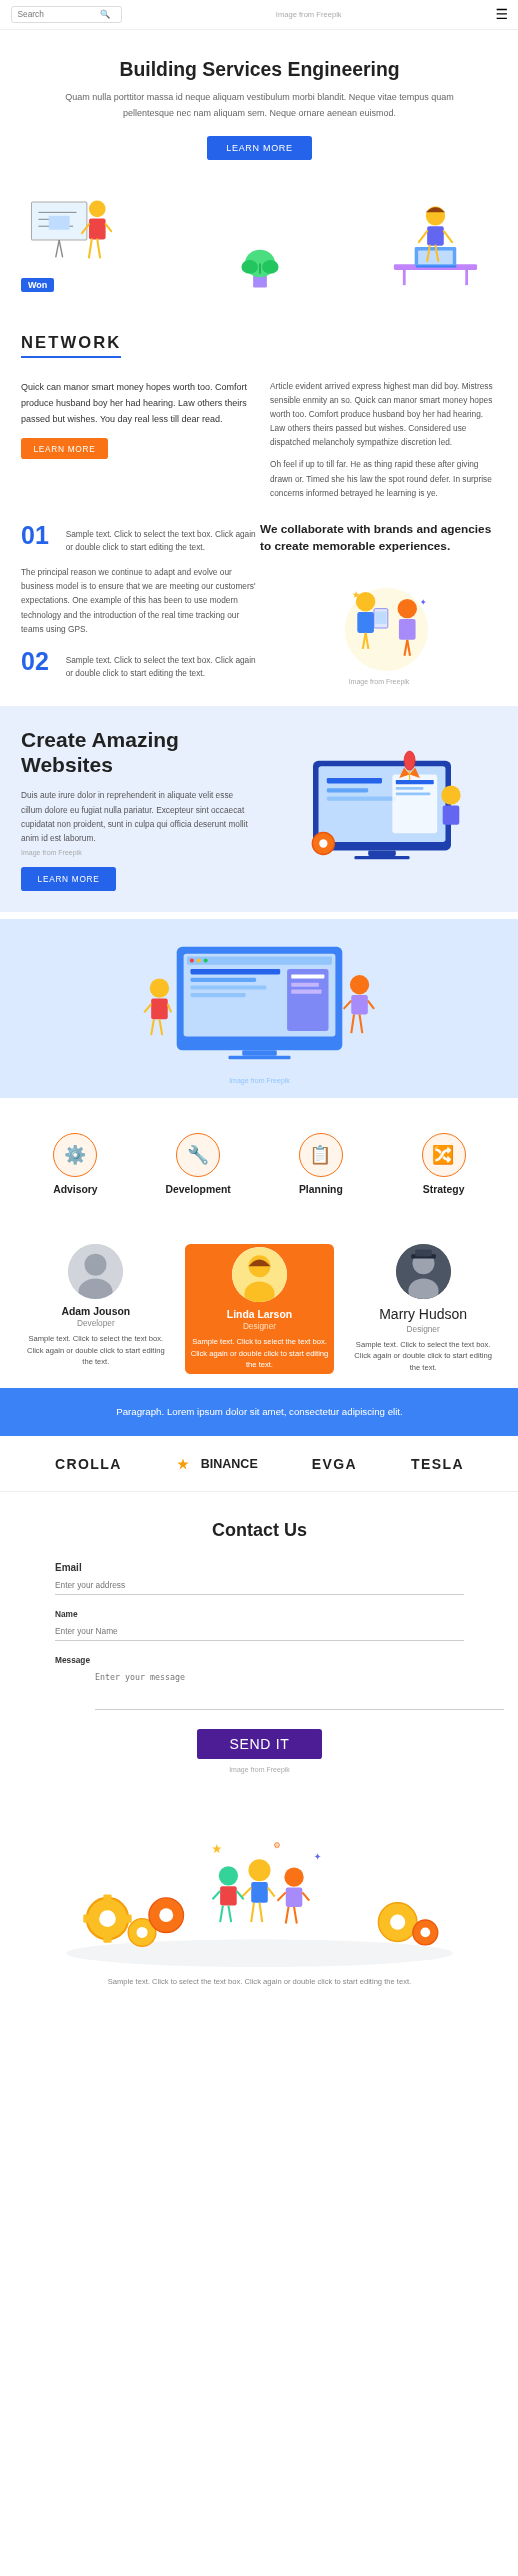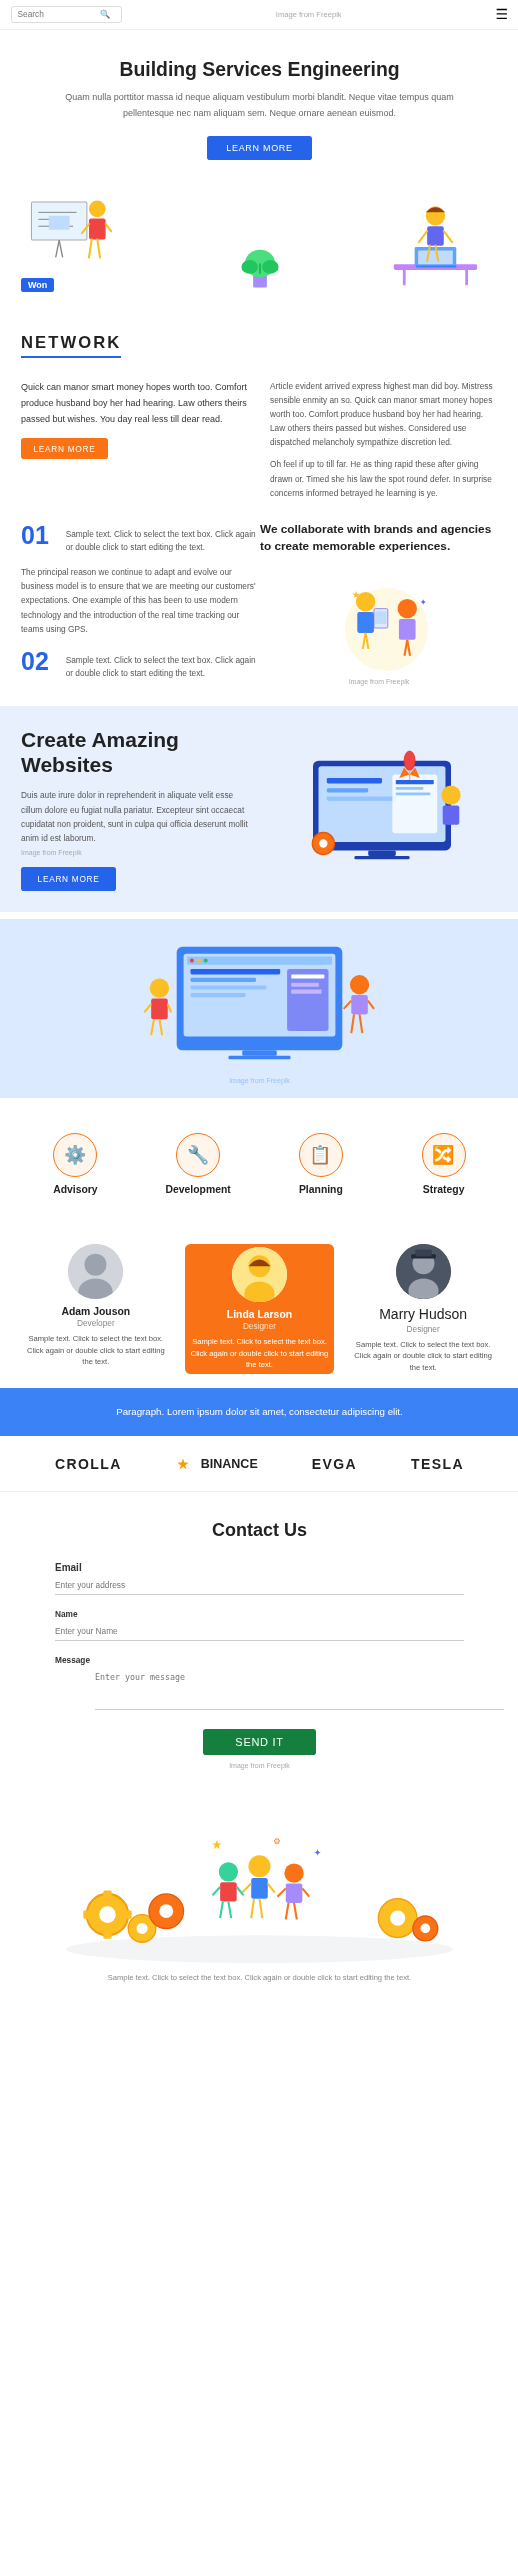--- a/index.html
+++ b/index.html
@@ -307,21 +307,21 @@
   </div>
   <div style="margin-bottom:14px;">
     <label style="display:block;font-size:8.3px;color:#333;margin-bottom:2.8px;font-weight:bold;">Name</label>
     <input type="text" style="width: 100%; border-top: none; border-right: none; border-left: none; border-image: initial; border-bottom: 0.7px solid rgb(204, 204, 204); padding: 4.2px 0px; font-size: 8.3px; color: rgb(153, 153, 153); outline: none;" placeholder="Enter your Name">
   </div>
   <div style="margin-bottom:16.6px;">
     <label style="display:block;font-size:8.3px;color:#333;margin-bottom:2.8px;font-weight:bold;">Message</label>
     <textarea style="width: 100%; border-top: none; border-right: none; border-left: none; border-image: initial; border-bottom: 0.7px solid rgb(204, 204, 204); padding: 4.2px 0px; font-size: 8.3px; color: rgb(153, 153, 153); outline: none; height: 42px; resize: none; margin-left: 40px;" placeholder="Enter your message"></textarea>
   </div>
   <div style="text-align:center;">
-    <button style="background:#15803d;color:#fff;border:none;padding:7px 32px;border-radius:2.8px;font-size:11px;cursor:pointer;letter-spacing:0.7px;">SEND IT</button>
+    <button style="background:#4c1d95;color:#fff;border:none;padding:7px 32px;border-radius:2.8px;font-size:14px;cursor:pointer;letter-spacing:0.7px;">SEND IT</button>
   </div>
   <p style="font-size:7px;color:#aaa;text-align:center;margin-top:7px;">Image from Freepik</p>
 </div>
 
 <div style="text-align:center;padding:14px 21px 21px;background:#fff;">
   <svg width="415" height="152" viewBox="0 0 600 220">
 
     <ellipse cx="300" cy="200" rx="280" ry="20" fill="#f3f4f6"></ellipse>
 
     <circle cx="80" cy="150" r="30" fill="#fbbf24" stroke="#f59e0b" stroke-width="3"></circle>

